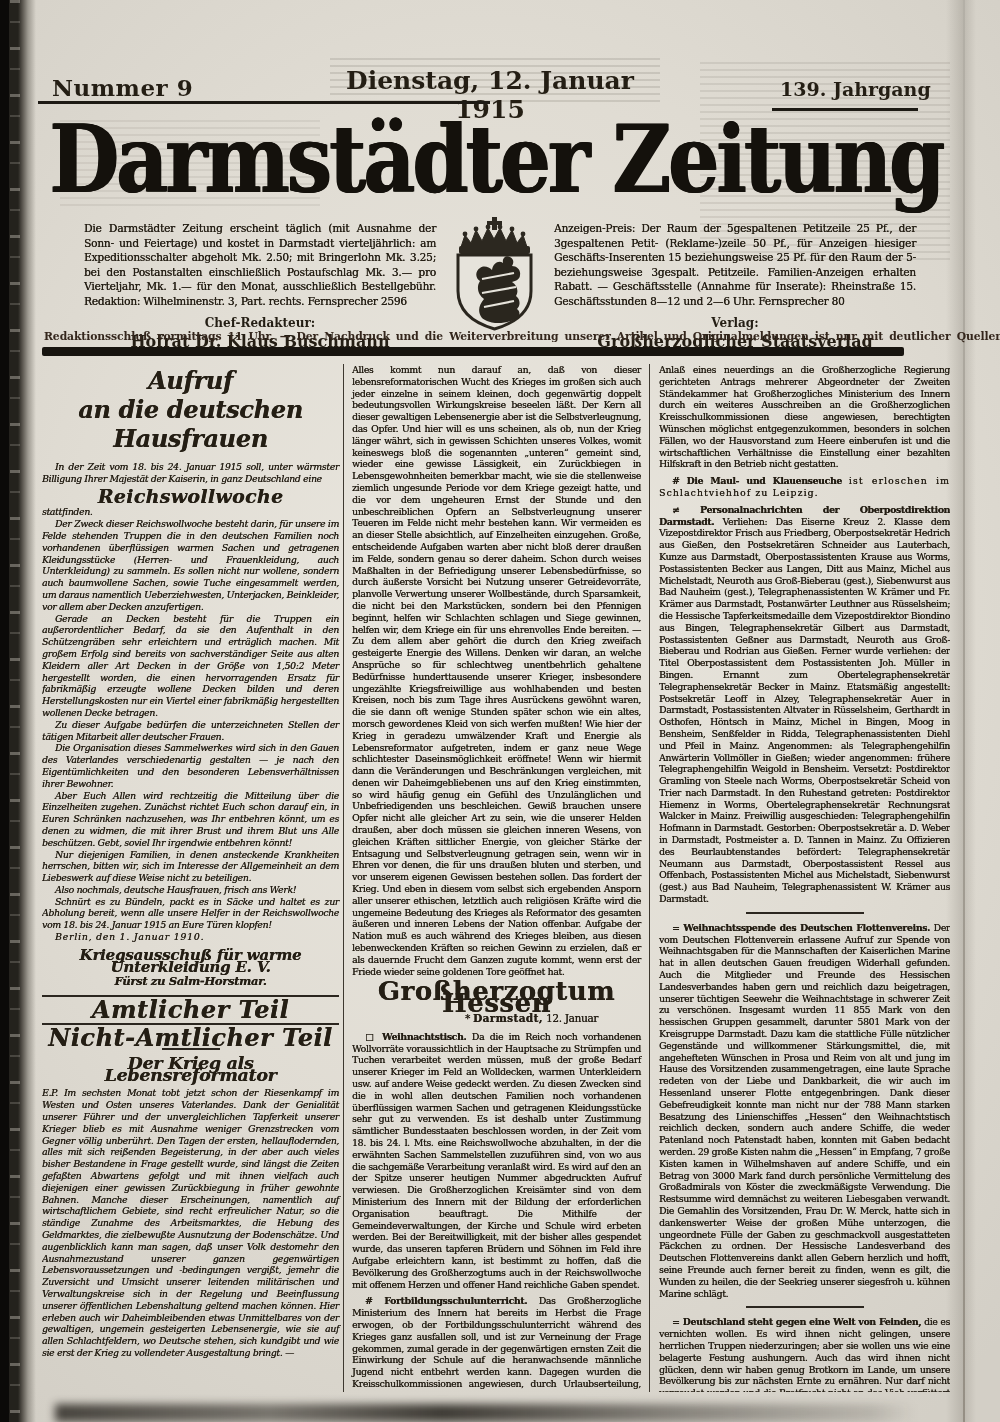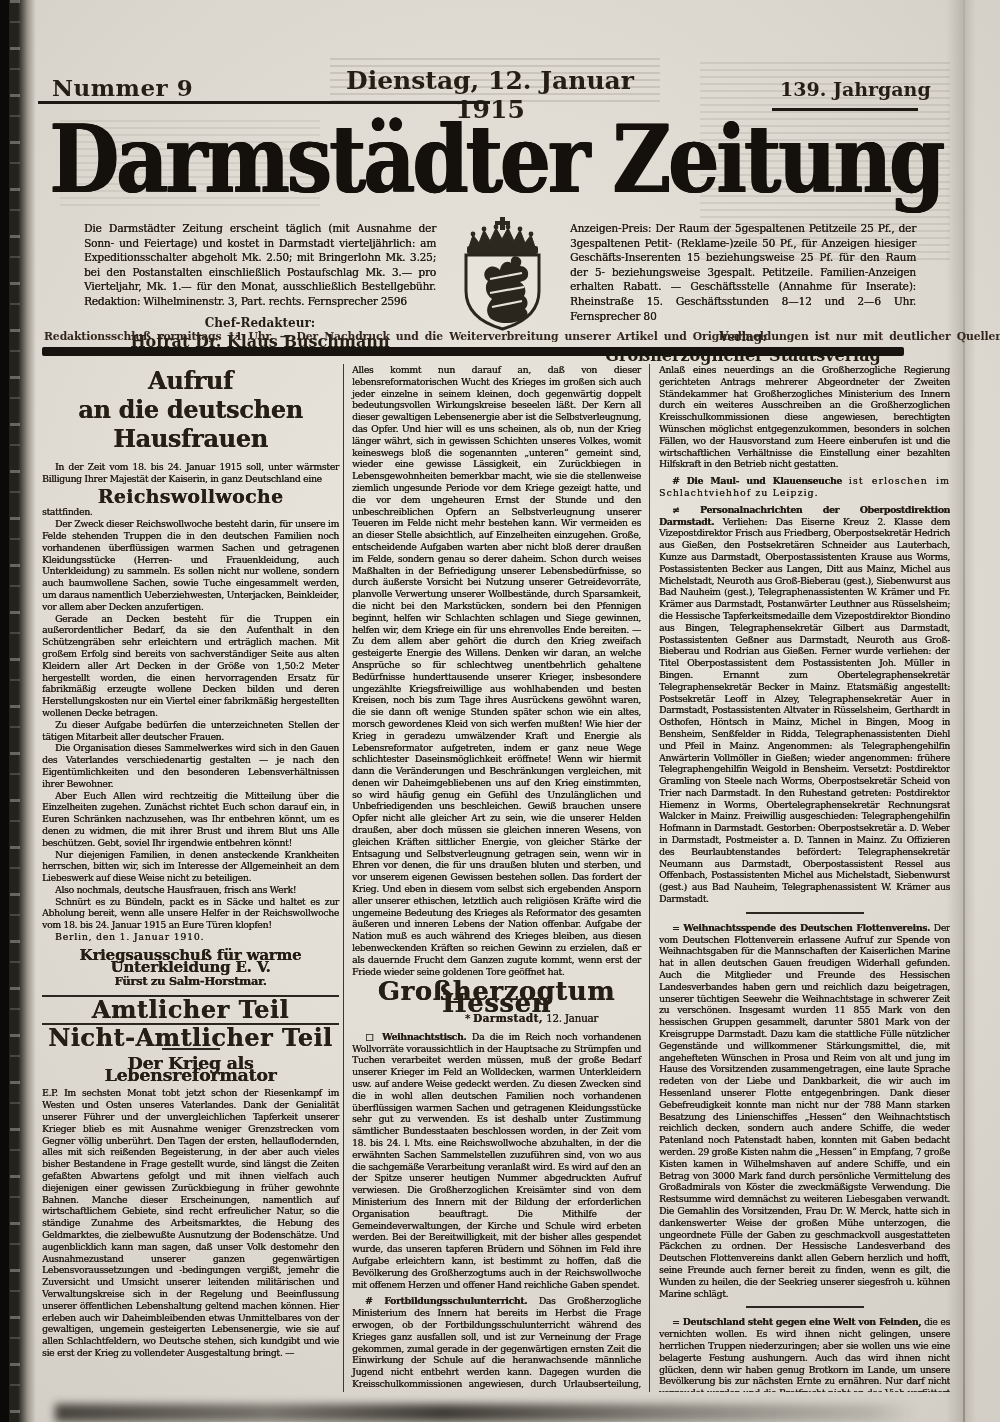--- a/index.html
+++ b/index.html
@@ -43,36 +43,36 @@
   .hdr-vol{position:absolute;left:780px;top:78px;font-size:19px;font-weight:bold;}
   .rule-left{position:absolute;left:38px;top:101px;width:452px;height:3px;background:#1d1a14;}
   .rule-right{position:absolute;left:772px;top:108px;width:146px;height:3px;background:#1d1a14;}
   .masthead{
     position:absolute;left:40px;top:104px;width:878px;text-align:center;
     font-size:82px;font-weight:bold;color:#14110c;letter-spacing:-3px;white-space:nowrap;
     transform:scaleY(1.14) scaleX(.98);transform-origin:center top;
     text-shadow:1.4px 0 0 #14110c, .7px .5px 0 #14110c;
   }
   
-  .imprint{position:absolute;left:84px;top:221px;width:832px;display:grid;grid-template-columns:352px 118px 1fr;column-gap:8px;}
+  .imprint{position:absolute;left:84px;top:221px;width:832px;display:grid;grid-template-columns:352px 118px 1fr;column-gap:0;}
   .imp-txt{font-size:10.6px;line-height:14.6px;text-align:justify;letter-spacing:-.2px;
     text-shadow:.25px 0 0 currentColor;}
   .imp-center{text-align:center;margin-top:7px;}
   .imp-label{font-size:12px;font-weight:bold;}
   .imp-name{font-size:16px;font-weight:bold;margin-top:2px;}
   .crest{margin-top:-6px;text-align:center;}
   .notice{
     position:absolute;left:44px;top:330px;width:872px;
     font-size:10.8px;font-weight:bold;color:#34261c;white-space:nowrap;word-spacing:2.4px;letter-spacing:-.1px;
   }
   .blackbar{position:absolute;left:42px;top:347px;width:862px;height:9px;background:#17140f;border-radius:2px;}
   
   .cols{position:absolute;left:42px;top:364px;width:908px;height:1028px;display:flex;}
   .col{box-sizing:border-box;overflow:hidden;height:100%;}
-  .c1{width:302px;padding-right:4px;border-right:1.5px solid #3d382f;}
+  .c1{width:302px;padding-right:4px;border-right:1.5px solid #3d382f;font-style:italic;}
   .c2{width:306px;padding:0 8px;border-right:1.5px solid #3d382f;}
   .c3{width:300px;padding-left:9px;}
   .bt{font-size:9.3px;line-height:11.8px;letter-spacing:-.32px;text-align:justify;
       text-shadow:.22px 0 0 currentColor;}
   .bt p{margin:0;text-indent:13px;}
   .bt p.noind{text-indent:0;}
   .lead{font-weight:bold;}
   .sperr{letter-spacing:1.1px;}
   .h-call{text-align:center;font-weight:bold;font-size:24px;line-height:29px;margin:2px 0 0;}
   .h-call2{text-align:center;font-weight:bold;font-size:24px;line-height:29px;margin:0 0 8px;}

